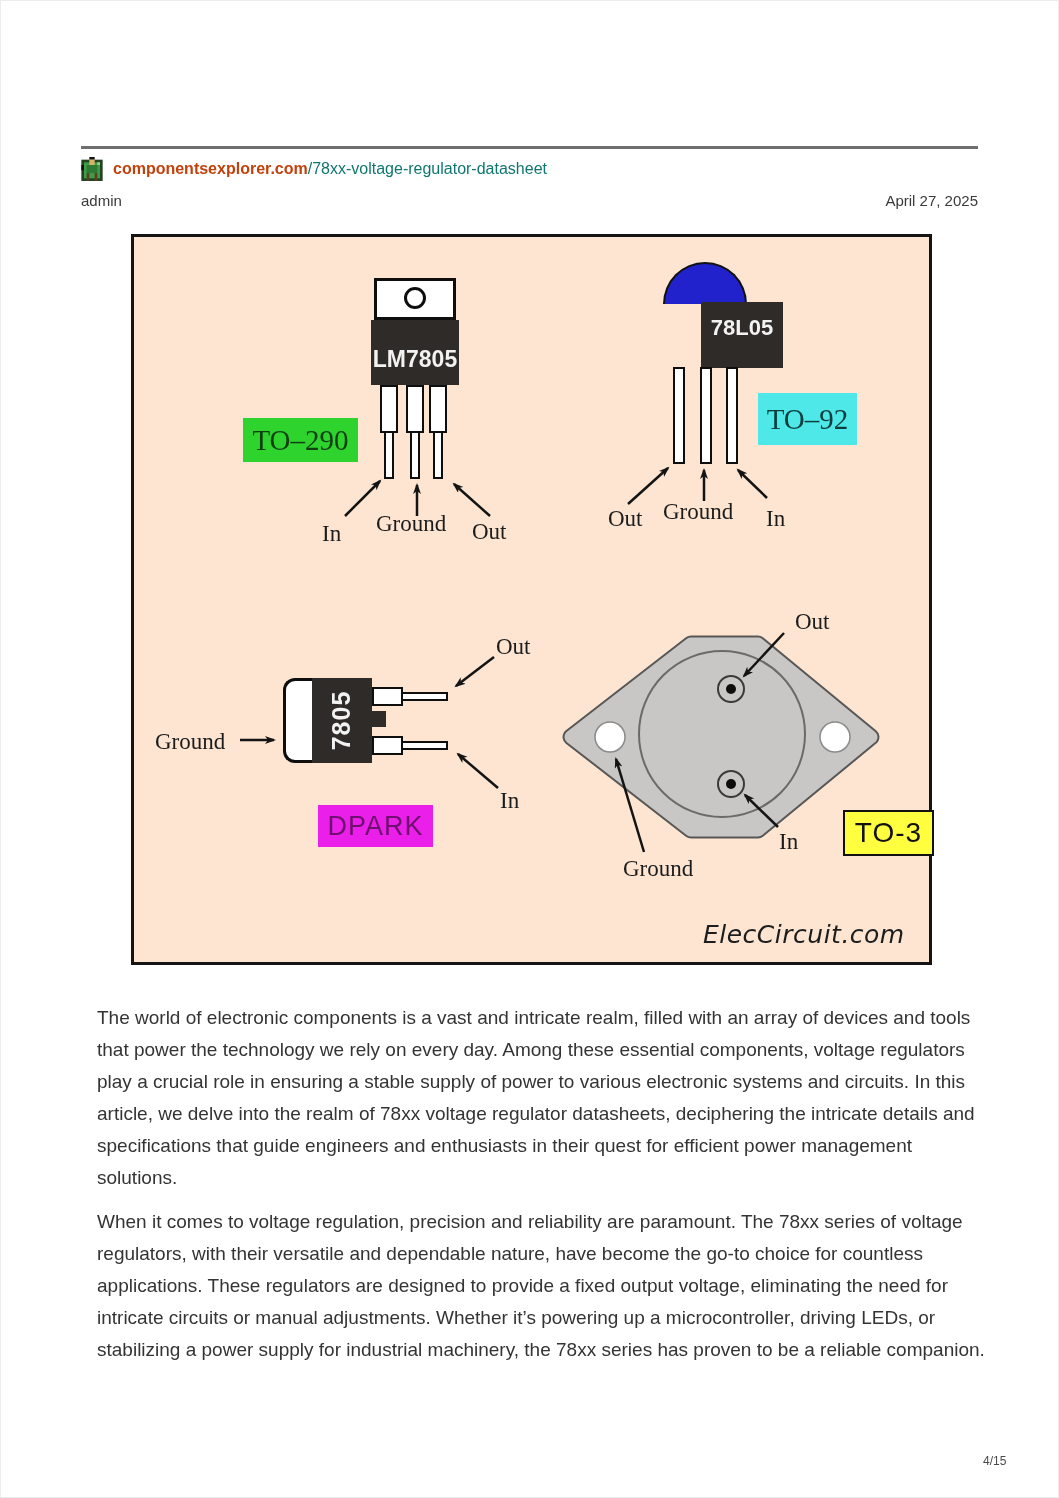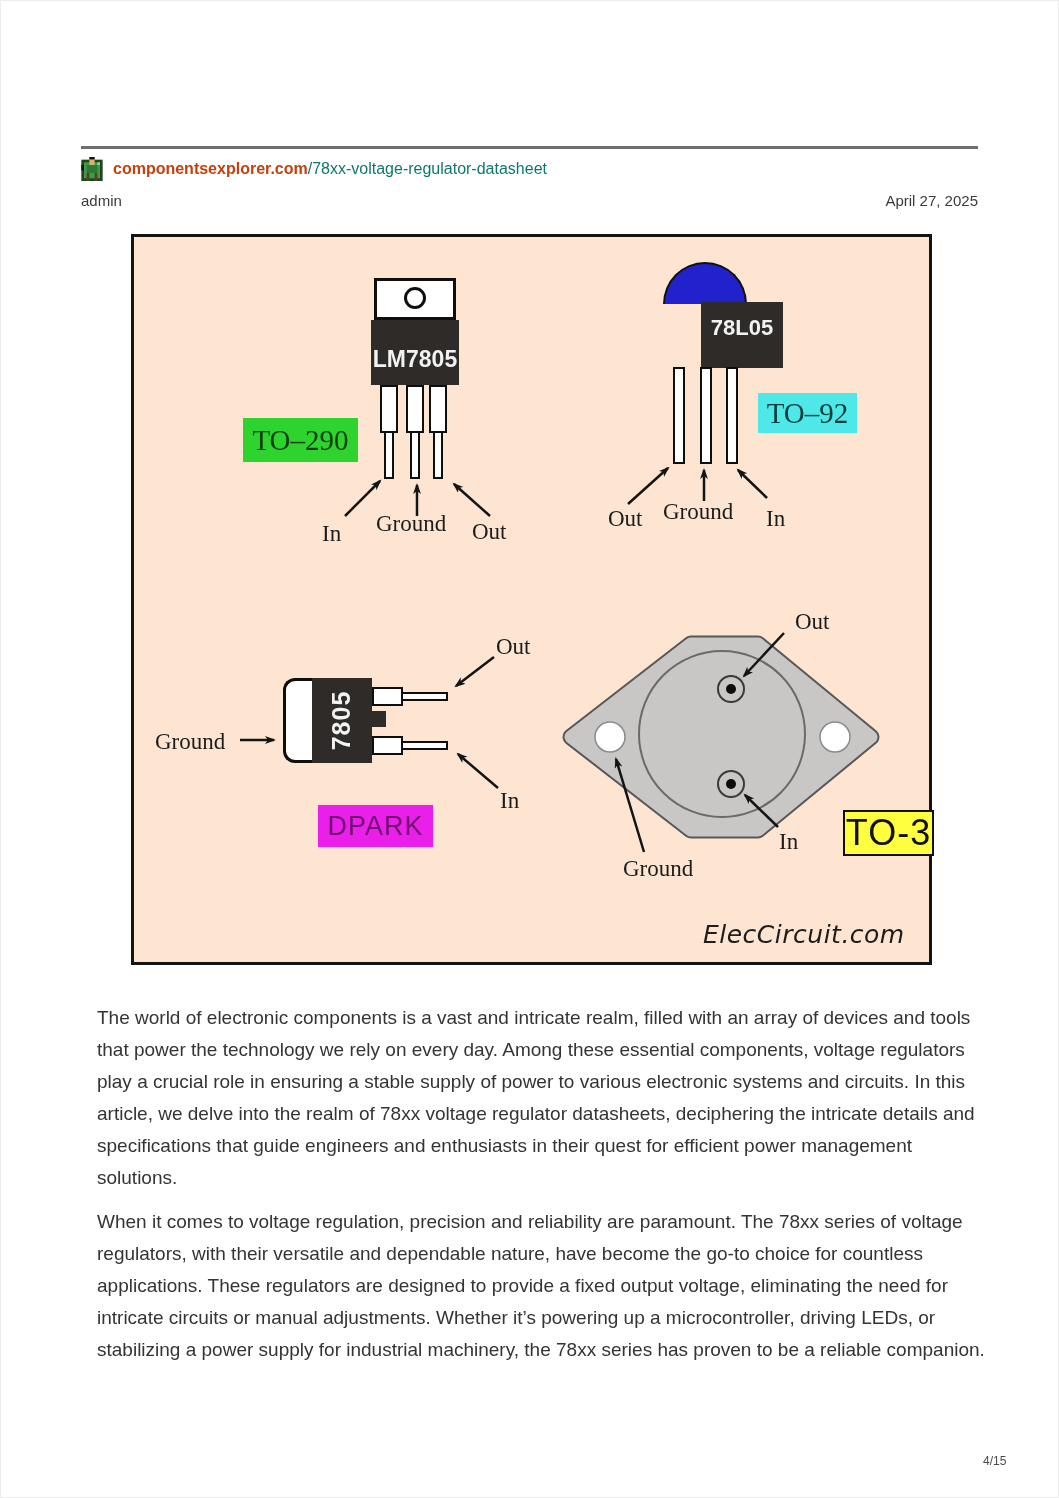--- a/index.html
+++ b/index.html
@@ -116,21 +116,21 @@
     <div class="pinlabel" style="left:242px;top:274px;">Ground</div>
     <div class="pinlabel" style="left:338px;top:282px;">Out</div>
 
     <div class="fig-abs" style="left:529px;top:25px;width:84px;height:42px;border:2px solid #111;border-bottom:none;border-radius:42px 42px 0 0;background:#2222cc;"></div>
     <div class="fig-abs body-dark partnum" style="left: 522px; top: 65px; width: 82px; height: 66px; font-size: 22px; background: rgb(46, 43, 40); margin-left: 45px;">
         <span style="margin-top:-14px;">78L05</span>
       </div>
     <div class="fig-abs lead" style="left:539px;top:130px;width:12px;height:97px;"></div>
     <div class="fig-abs lead" style="left:566px;top:130px;width:12px;height:97px;"></div>
     <div class="fig-abs lead" style="left:592px;top:130px;width:12px;height:97px;"></div>
-    <div class="pkg-tag serif-tag" style="left: 624px; top: 156px; width: 99px; height: 40px; background: rgb(79, 232, 232); color: rgb(13, 61, 61); justify-content: center;">
+    <div class="pkg-tag serif-tag" style="left: 624px; top: 156px; width: 99px; height: 52px; background: rgb(79, 232, 232); color: rgb(13, 61, 61); justify-content: center;">
         <span>TO–92</span>
       </div>
     <div class="pinlabel" style="left:474px;top:269px;">Out</div>
     <div class="pinlabel" style="left:529px;top:262px;">Ground</div>
     <div class="pinlabel" style="left:632px;top:269px;">In</div>
 
     <div class="fig-abs" style="left:149px;top:441px;width:31px;height:85px;background:#fff;border:3px solid #0e0e0e;border-right:none;border-radius:12px 0 0 12px;"></div>
     <div class="fig-abs body-dark" style="left: 178px; top: 441px; width: 60px; height: 85px; display: flex; align-items: center; justify-content: center; background: rgb(46, 43, 40);">
         <span class="partnum" style="transform:rotate(-90deg);font-size:25px;letter-spacing:1px;">7805</span>
       </div>
@@ -139,21 +139,21 @@
     <div class="fig-abs body-dark" style="left: 238px; top: 474px; width: 14px; height: 16px; background: rgb(46, 43, 40);"></div>
     <div class="fig-abs lead" style="left:238px;top:499px;width:31px;height:19px;"></div>
     <div class="fig-abs lead" style="left:267px;top:504px;width:47px;height:9px;"></div>
     <div class="pkg-tag sans-tag" style="left: 159px; top: 568px; width: 115px; height: 42px; background: rgb(234, 31, 234); color: rgb(111, 15, 111);">
         <span>DPARK</span>
       </div>
     <div class="pinlabel" style="left:21px;top:492px;">Ground</div>
     <div class="pinlabel" style="left:362px;top:397px;">Out</div>
     <div class="pinlabel" style="left:366px;top:551px;">In</div>
 
-    <div class="pkg-tag sans-tag" style="left: 684px; top: 573px; width: 87px; height: 42px; border: 2px solid rgb(17, 17, 17); font-size: 36px; background: rgb(255, 255, 64); color: rgb(17, 17, 17);">
+    <div class="pkg-tag sans-tag" style="left: 684px; top: 573px; width: 87px; height: 42px; border: 2px solid rgb(17, 17, 17); font-size: 28px; background: rgb(255, 255, 64); color: rgb(17, 17, 17);">
         <span>TO-3</span>
       </div>
     <div class="pinlabel" style="left:661px;top:372px;">Out</div>
     <div class="pinlabel" style="left:645px;top:592px;">In</div>
     <div class="pinlabel" style="left:489px;top:619px;">Ground</div>
 
     <div class="credit">ElecCircuit.com</div>
   </div>
 
   <p class="body-text p1">The world of electronic components is a vast and intricate realm, filled with an array of devices and tools that power the technology we rely on every day. Among these essential components, voltage regulators play a crucial role in ensuring a stable supply of power to various electronic systems and circuits. In this article, we delve into the realm of 78xx voltage regulator datasheets, deciphering the intricate details and specifications that guide engineers and enthusiasts in their quest for efficient power management solutions.</p>

